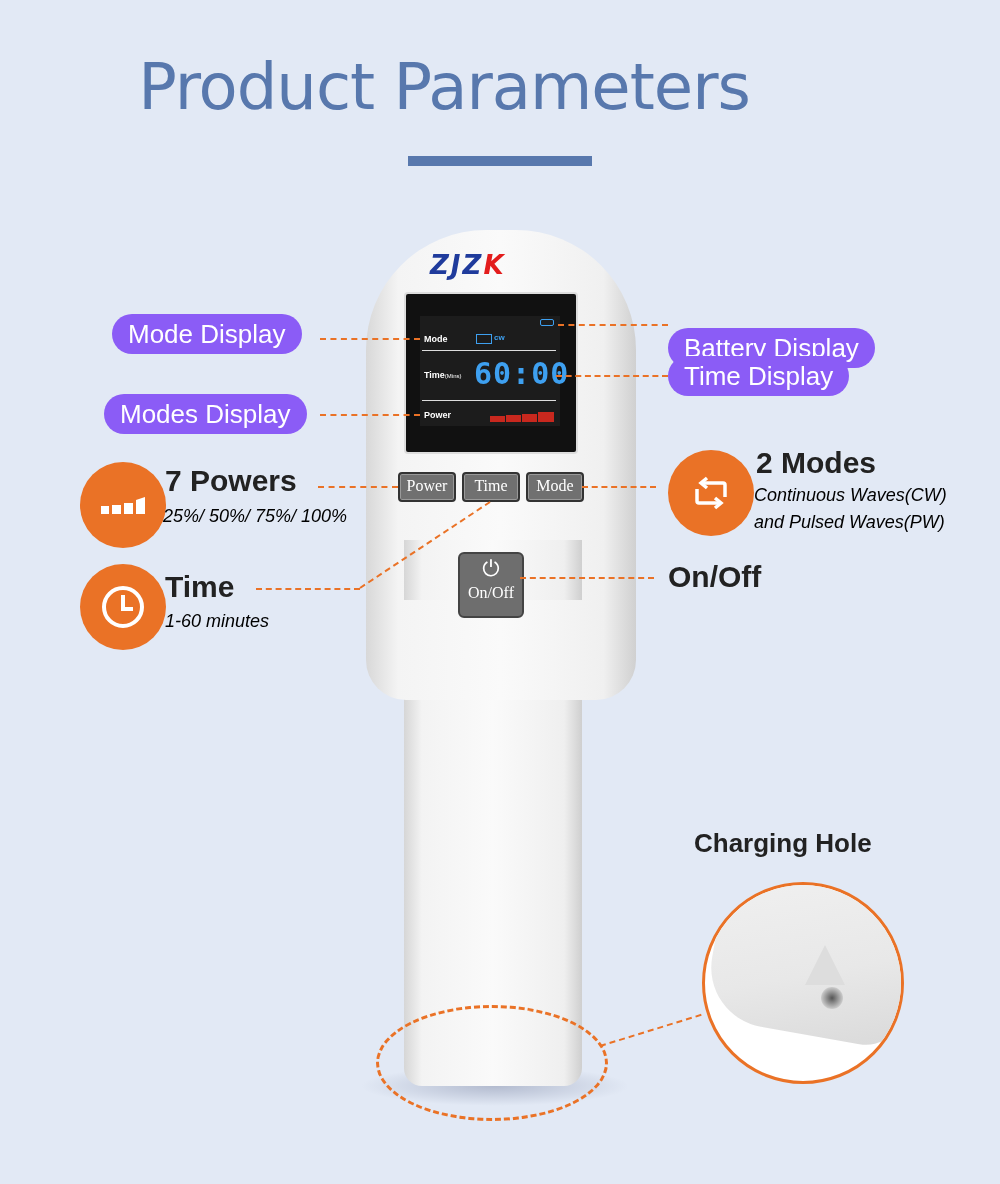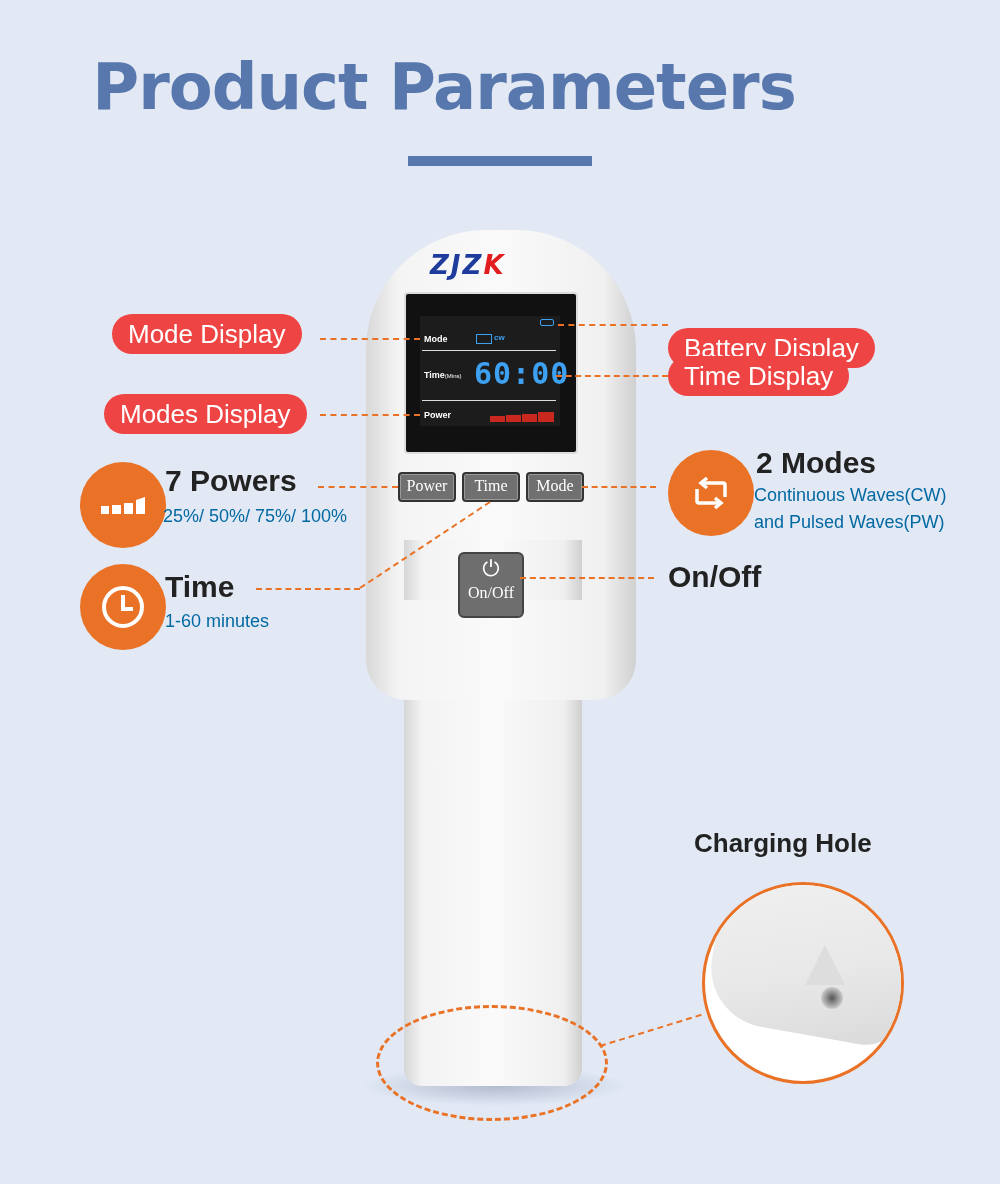--- a/index.html
+++ b/index.html
@@ -1,24 +1,24 @@
 <!DOCTYPE html>
 <html><head>
 <meta charset="utf-8">
 <style>
   html, body { margin:0; padding:0; }
   body { width:1000px; height:1184px; background:#e2e9f5; position:relative; overflow:hidden; font-family:"Liberation Sans", sans-serif; }
   .abs { position:absolute; }
-  .title { left:0; width:888px; top:50px; text-align:center; font-size:64px; font-weight:bold; color:#5878ad; font-family:"DejaVu Sans", sans-serif; letter-spacing:-1px; }
+  .title { left:0; width:888px; top:50px; text-align:center; font-size:64px; font-weight:normal; color:#5878ad; font-family:"DejaVu Sans", sans-serif; letter-spacing:-1px; }
   .title-bar { left:408px; top:156px; width:184px; height:10px; background:#5878ad; }
-  .pill { background:#ef4444; color:#fff; font-size:26px; border-radius:22px; padding:6px 16px; white-space:nowrap; line-height:28px; }
+  .pill { background:#8b5cf6; color:#fff; font-size:26px; border-radius:22px; padding:6px 16px; white-space:nowrap; line-height:28px; }
   .dash { border-top:2px dashed #ea7226; height:0; }
   .icon-circle { width:86px; height:86px; border-radius:50%; background:#ea7226; display:flex; align-items:center; justify-content:center; }
   .feat-title { font-size:30px; font-weight:bold; color:#222; white-space:nowrap; }
-  .feat-sub { font-size:18px; color:#0369a1; white-space:nowrap; line-height:26px; }
+  .feat-sub { font-size:18px; color:#000000; white-space:nowrap; line-height:26px;font-style:italic; }
   
   .device-head { left:366px; top:230px; width:270px; height:470px; background:linear-gradient(90deg,#d8d8d8 0%,#f4f4f4 12%,#fafafa 50%,#f0f0f0 88%,#d0d0d0 100%); border-radius:120px 120px 40px 40px; }
   .device-handle { left:404px; top:560px; width:178px; height:526px; background:linear-gradient(90deg,#d6d6d6 0%,#f3f3f3 10%,#fafafa 50%,#efefef 90%,#cfcfcf 100%); border-radius:0 0 18px 18px; }
   .shadow { left:360px; top:1066px; width:270px; height:40px; border-radius:50%; background:radial-gradient(ellipse at center, rgba(120,130,160,0.45) 0%, rgba(120,130,160,0) 70%); }
   .screen-bezel { left:404px; top:292px; width:170px; height:158px; background:#111; border-radius:4px; border:2px solid #ddd; }
   .screen { left:420px; top:316px; width:140px; height:110px; background:#1c1c1c; }
   .logo { left:430px; top:250px; font-size:26px; font-weight:bold; font-style:italic; color:#1f3b9c; letter-spacing:2px; font-family:"DejaVu Sans", sans-serif; }
   .logo .k { color:#e31d1d; }
   .btn { background:#707070; color:#fff; font-family:"Liberation Serif", serif; font-size:16px; border:2px solid #333; border-radius:4px; text-align:center; line-height:24px; box-shadow:inset 0 0 0 1px #999; }
   .onoff { left:458px; top:552px; width:62px; height:62px; background:#6e6e6e; border:2px solid #444; border-radius:6px; color:#fff; text-align:center; font-family:"Liberation Serif", serif; font-size:16px; }

